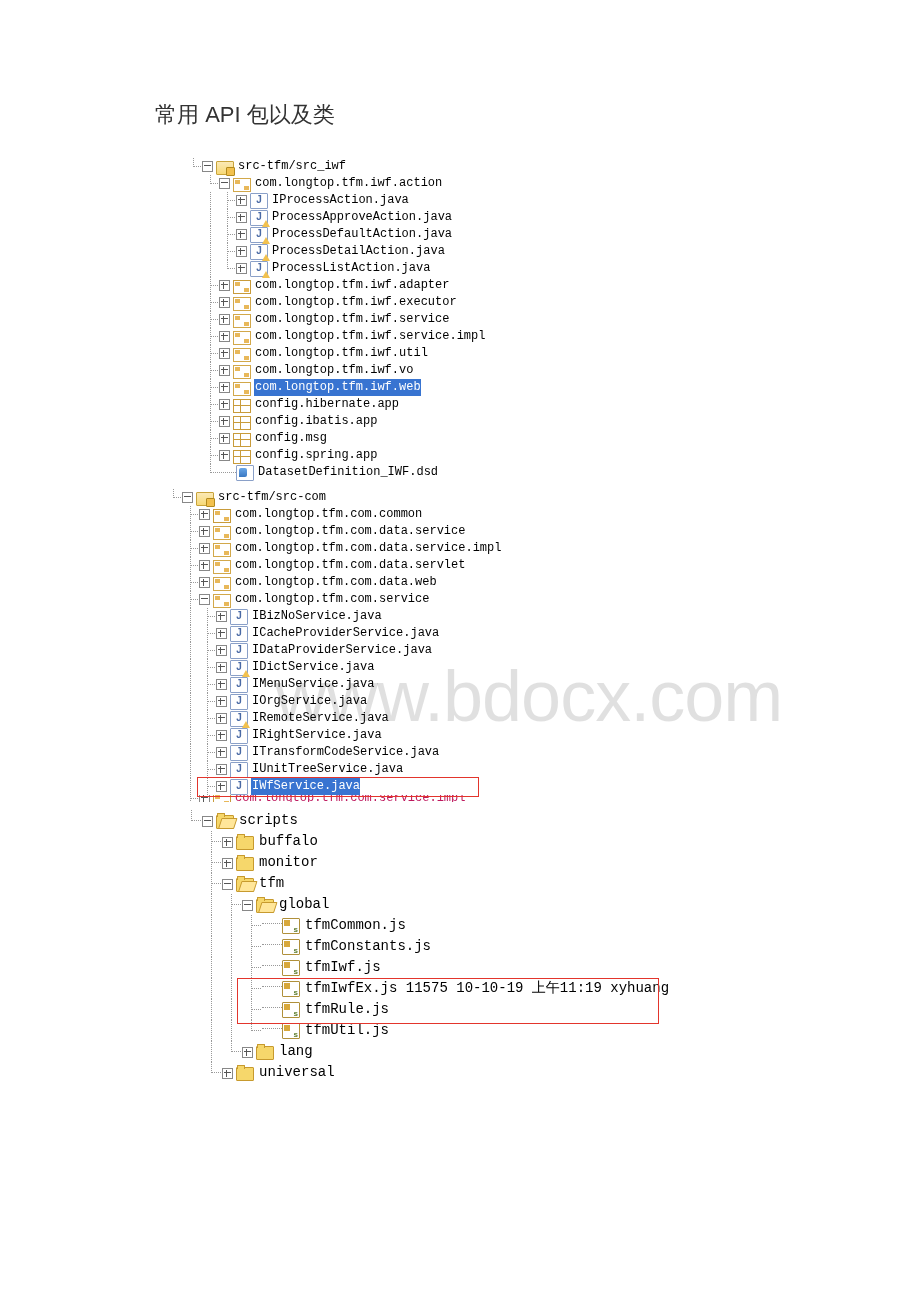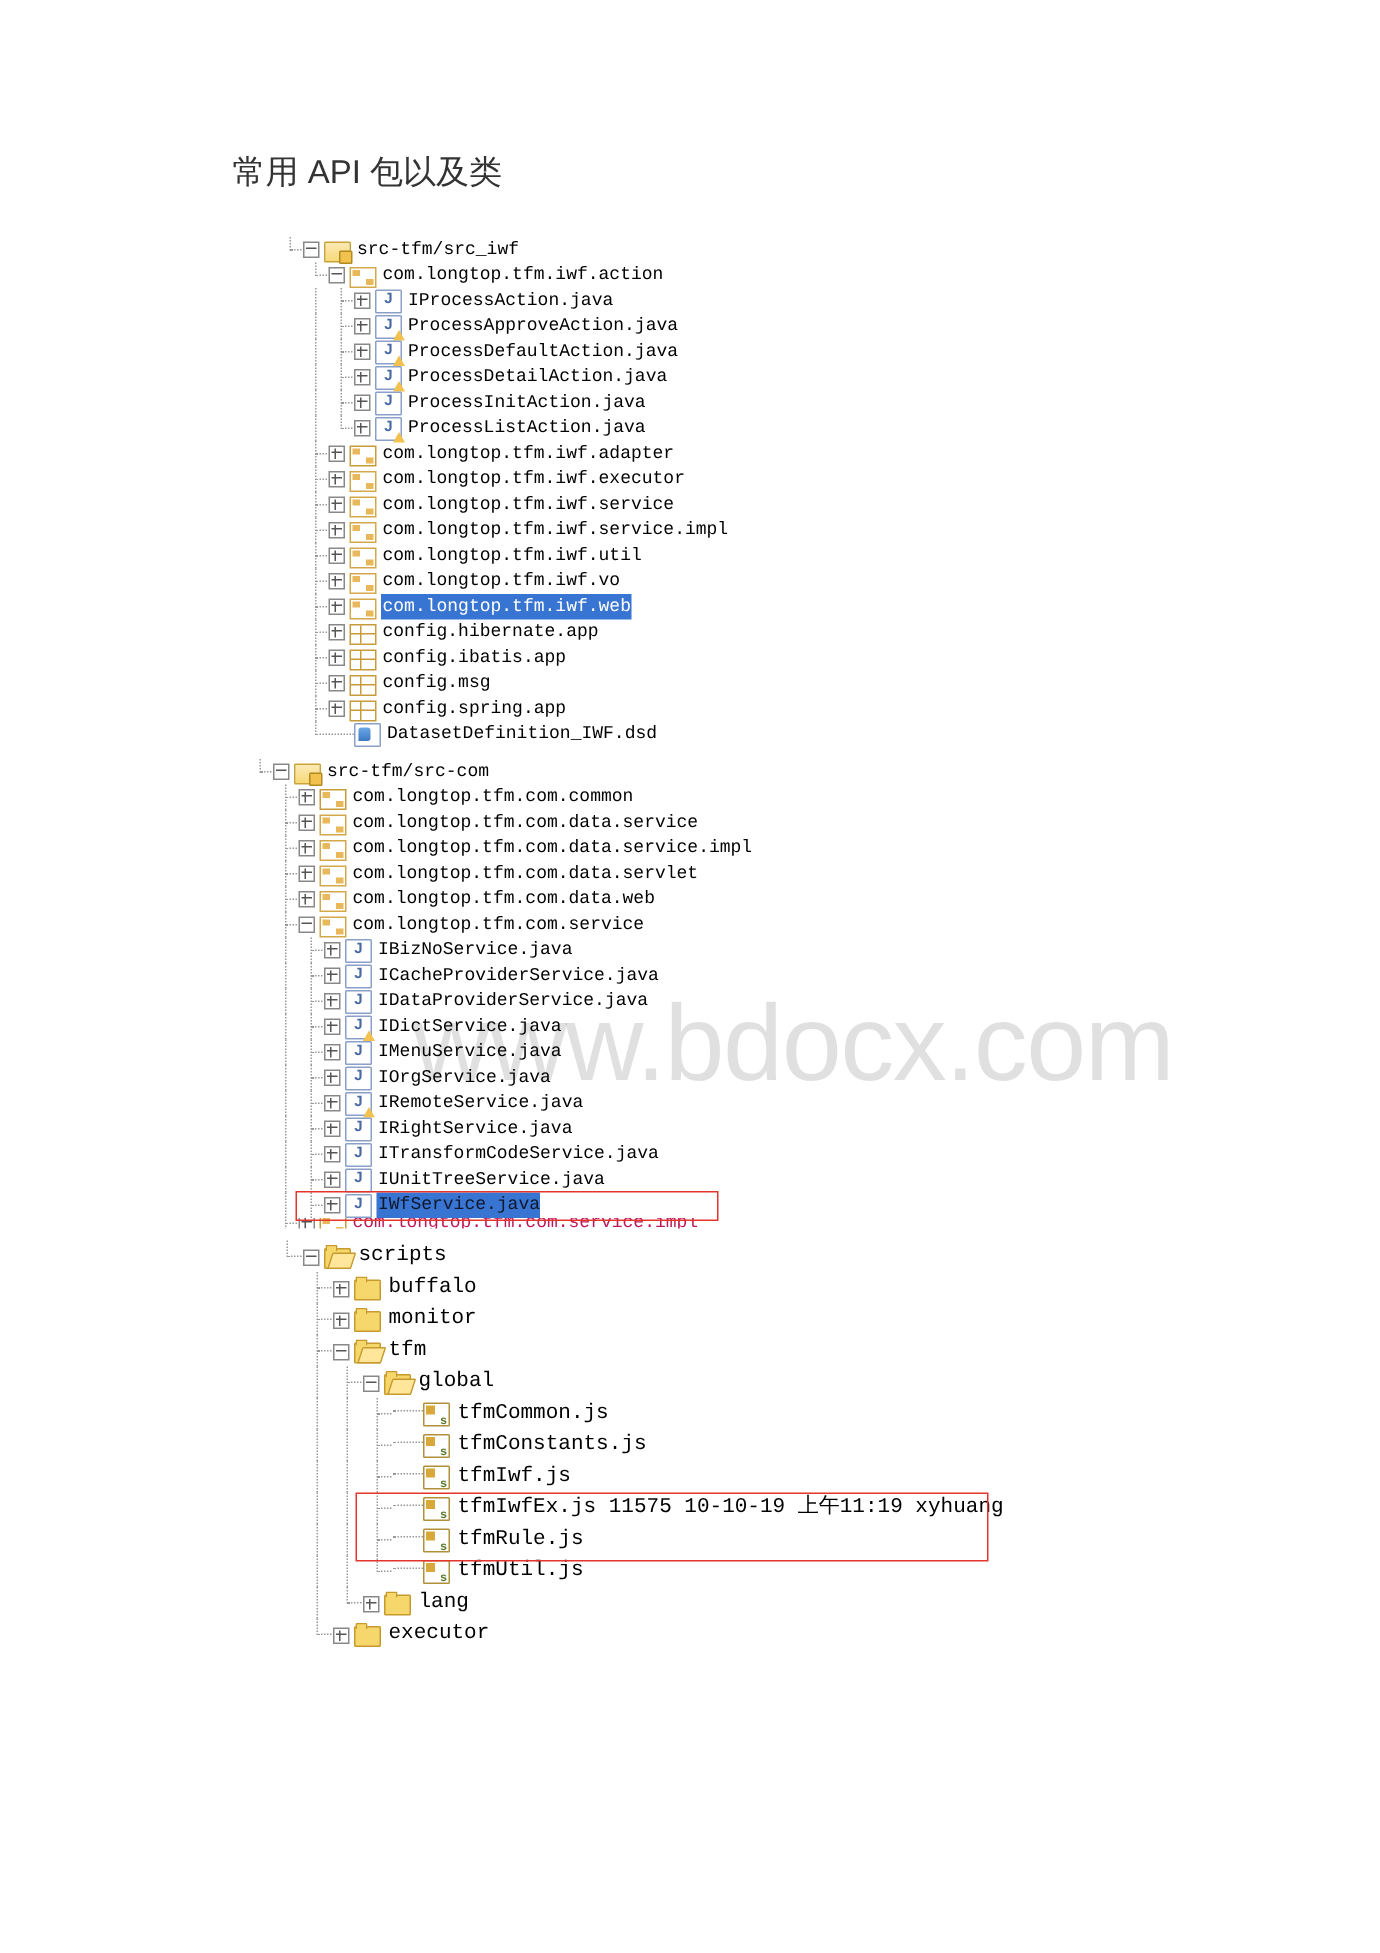--- a/index.html
+++ b/index.html
@@ -110,21 +110,21 @@
   .ico.folder::before{content:"";position:absolute;left:0;top:-3px;width:6px;height:3px;background:#f6d76b;border:1px solid #c79a2e;border-bottom:none;border-radius:1px 1px 0 0}
   .ico.folder.open::after{content:"";position:absolute;left:1px;right:-1px;bottom:-1px;height:9px;background:#ffe69a;border:1px solid #c79a2e;transform:skewX(-18deg);transform-origin:bottom left;border-radius:1px}
   .ico.js{
     width:13px;height:14px;border:1px solid #b0903a;background:#fff;border-radius:1px;margin-top:0;position:relative
   }
   .ico.js::after{content:"";position:absolute;left:1px;top:1px;width:6px;height:6px;background:#d8a83a}
   .ico.js::before{content:"s";position:absolute;right:1px;bottom:-1px;font:700 8px/8px Arial;color:#5a7a2a}
 
   .lbl{padding-left:1px}
   .lbl.sel{background:#3874d1;color:#fff}
-  .lbl.sel2{background:#3874d1;color:#0f172a}
+  .lbl.sel2{background:#3874d1;color:#ffffff}
   .underline{}
   .cut{overflow:hidden;height:7px}
   .redbox{
     position:absolute;
     border:1.5px solid #e3352c;
     pointer-events:none;
   }
   .tree-block.block-a{margin-left:30px}
   .tree-block.block-b{margin-left:10px}
   .tree-block.block-c{margin-left:27px; font-size:14px; line-height:21px}
@@ -191,28 +191,20 @@
     <span class="guide"></span>
         <span class="guide v"></span>
         <span class="guide t"></span>
         <span class="exp plus"></span>
         <span class="ico j warn"></span>
         <span class="lbl">ProcessDetailAction.java</span>
       </div>
       <div class="row">
     <span class="guide"></span>
         <span class="guide v"></span>
-        <span class="guide t"></span>
-        <span class="exp plus"></span>
-        <span class="ico j"></span>
-        <span class="lbl">ProcessInitAction.java</span>
-      </div>
-      <div class="row">
-    <span class="guide"></span>
-        <span class="guide v"></span>
         <span class="guide l"></span>
         <span class="exp plus"></span>
         <span class="ico j warn"></span>
         <span class="lbl">ProcessListAction.java</span>
       </div>
     <div class="row">
     <span class="guide"></span>
         <span class="guide t"></span>
         <span class="exp plus"></span>
         <span class="ico pkg"></span>
@@ -540,17 +532,17 @@
         <span class="guide l"></span>
         <span class="exp plus"></span>
         <span class="ico folder"></span>
         <span class="lbl">lang</span>
     </div>
     <div class="row">
       <span class="guide"></span>
         <span class="guide l"></span>
         <span class="exp plus"></span>
         <span class="ico folder"></span>
-        <span class="lbl">executor</span>
+        <span class="lbl">universal</span>
     </div>
     <div class="redbox" style="left:55px;top:168px;width:420px;height:44px"></div>
   </div>
 </div>
 
 </body></html>

